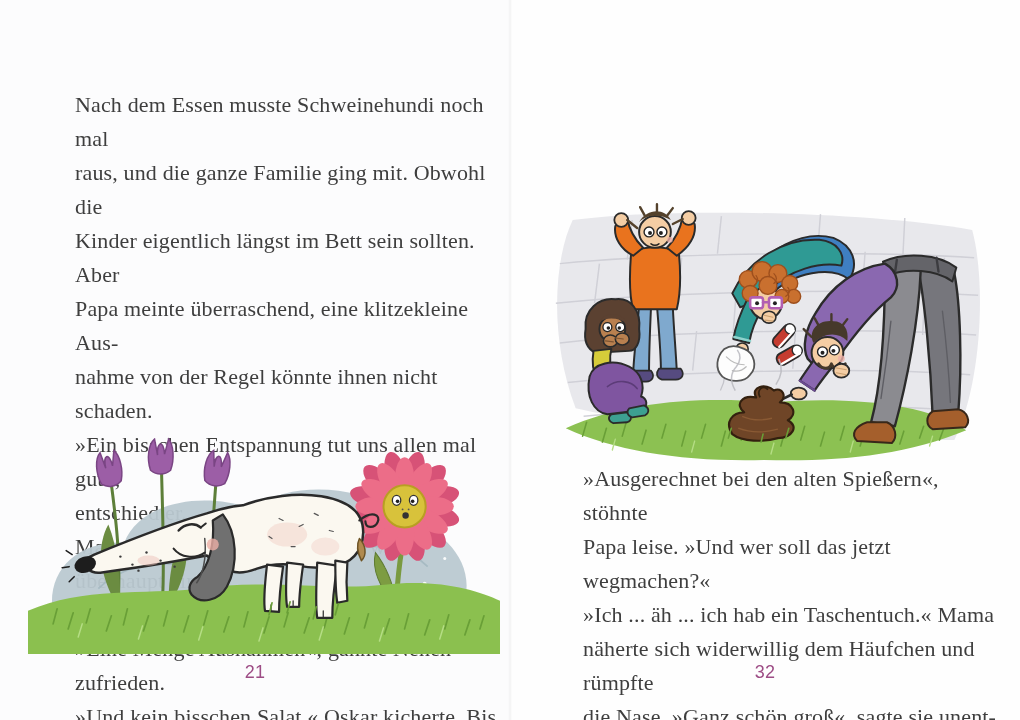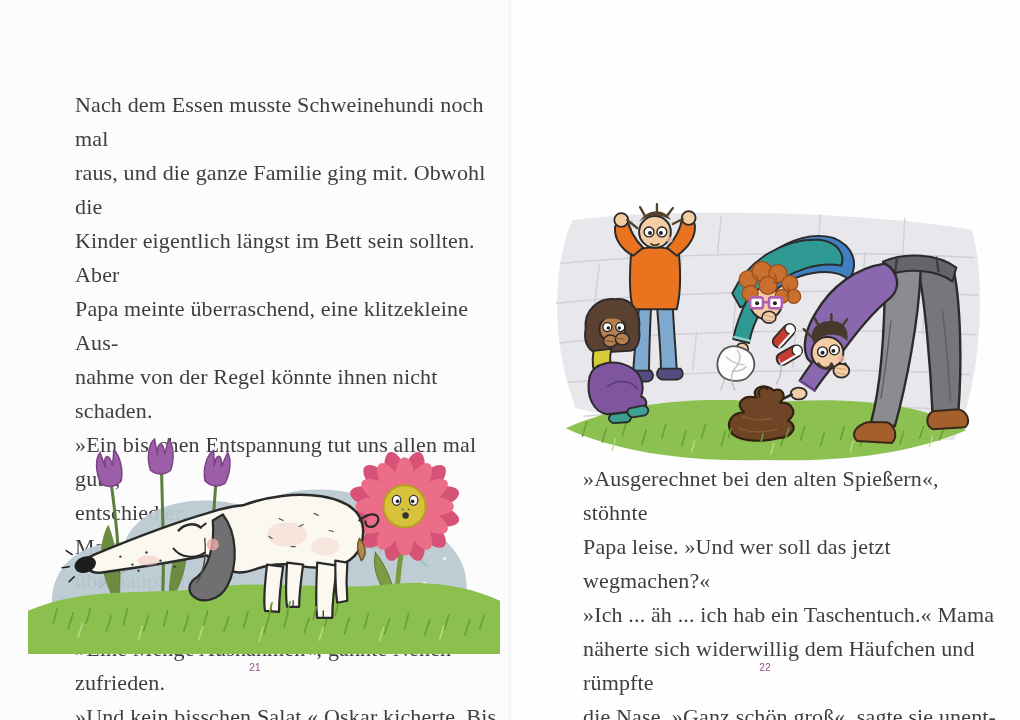--- a/index.html
+++ b/index.html
@@ -26,21 +26,21 @@
     font-family:Liberation Serif, serif;
   }
   .text-block p{margin:0;white-space:pre-line;}
   .text-block p + p{}
   .tb-left{left:75px;top:88px;width:422px;}
   .tb-right-top{left:73px;top:88px;width:420px;}
   .tb-right-bottom{left:73px;top:462px;width:420px;}
   .page-number{
     position:absolute;top:662px;left:0;width:100%;
     text-align:center;
-    font-size:10px;
+    font-size:18px;
     color:#9d4c85;
     letter-spacing:0.3px;
   }
   .illo{position:absolute;}
   .illo-left{left:28px;top:418px;width:472px;height:236px;}
   .illo-right{left:28px;top:202px;width:456px;height:268px;}
 </style>
 </head>
 <body>
 
@@ -338,17 +338,17 @@
 
     <div class="text-block tb-right-bottom">
       <p>»Ausgerechnet bei den alten Spießern«, stöhnte
 Papa leise. »Und wer soll das jetzt wegmachen?«
 »Ich ... äh ... ich hab ein Taschentuch.« Mama
 näherte sich widerwillig dem Häufchen und rümpfte
 die Nase. »Ganz schön groß«, sagte sie unent-
 schlossen.</p>
     </div>
 
-    <div class="page-number">22</div>
+    <div class="page-number">32</div>
   </div>
 
   <div class="gutter"></div>
 </div>
 
 </body></html>

